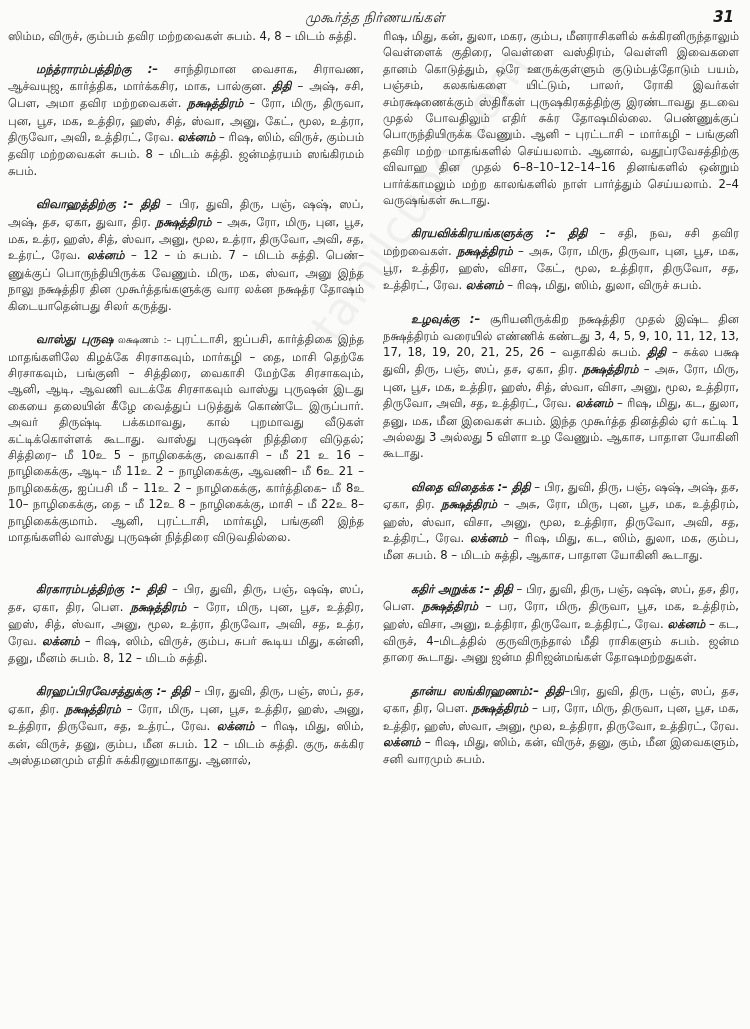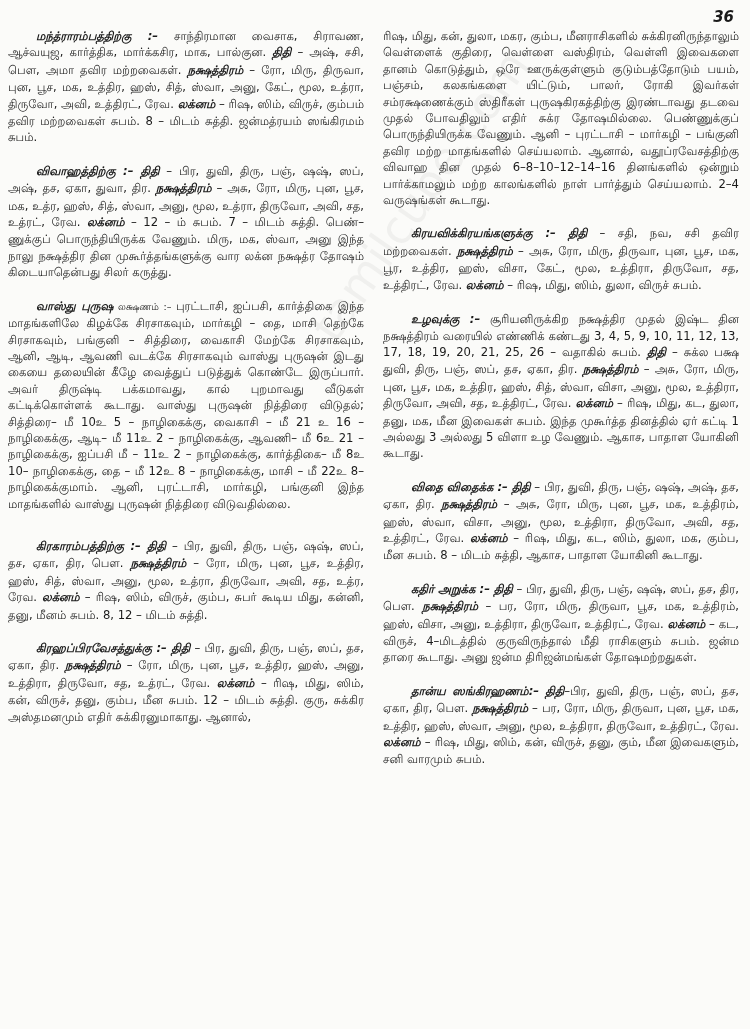--- a/index.html
+++ b/index.html
@@ -37,41 +37,43 @@
     position: absolute; left: 300px; top: 320px;
     font-size: 46px; color: rgba(120,120,120,0.08);
     transform: rotate(-55deg); transform-origin: left top;
     pointer-events: none; white-space: nowrap;
   }
 </style>
 </head>
 <body>
 
 <div class="page-header">
-  <div class="page-number">36</div>
+  <div class="running-title">முகூர்த்த நிர்ணயங்கள்</div>
+  <div class="page-number">31</div>
 </div>
 
 <div class="watermark">tamilcube.com</div>
 
 <div class="column col-left">
 
+  <p class="para cont">ஸிம்ம, விருச், கும்பம் தவிர மற்றவைகள் சுபம். 4, 8 – மிடம் சுத்தி.</p>
 
   <p class="para section">
     <span class="heading-term">மந்த்ராரம்பத்திற்கு :–</span><span> சாந்திரமான வைசாக, சிராவண, ஆச்வயுஜ, கார்த்திக, மார்க்கசிர, மாக, பால்குன. </span><span class="inline-term">திதி</span><span> – அஷ், சசி, பௌ, அமா தவிர மற்றவைகள். </span><span class="inline-term">நக்ஷத்திரம்</span><span> – ரோ, மிரு, திருவா, புன, பூச, மக, உத்திர, ஹஸ், சித், ஸ்வா, அனு, கேட், மூல, உத்ரா, திருவோ, அவி, உத்திரட், ரேவ. </span><span class="inline-term">லக்னம்</span><span> – ரிஷ, ஸிம், விருச், கும்பம் தவிர மற்றவைகள் சுபம். 8 – மிடம் சுத்தி. ஜன்மத்ரயம் ஸங்கிரமம் சுபம்.</span>
   </p>
 
   <p class="para section" style="margin-top:16px;">
     <span class="heading-term">விவாஹத்திற்கு :–</span>&nbsp;<span class="inline-term">திதி</span><span> – பிர, துவி, திரு, பஞ், ஷஷ், ஸப், அஷ், தச, ஏகா, துவா, திர. </span><span class="inline-term">நக்ஷத்திரம்</span><span> – அசு, ரோ, மிரு, புன, பூச, மக, உத்ர, ஹஸ், சித், ஸ்வா, அனு, மூல, உத்ரா, திருவோ, அவி, சத, உத்ரட், ரேவ. </span><span class="inline-term">லக்னம்</span><span> – 12 – ம் சுபம். 7 – மிடம் சுத்தி. பெண்–ணுக்குப் பொருந்தியிருக்க வேணும். மிரு, மக, ஸ்வா, அனு இந்த நாலு நக்ஷத்திர தின முகூர்த்தங்களுக்கு வார லக்ன நக்ஷத்ர தோஷம் கிடையாதென்பது சிலர் கருத்து.</span>
   </p>
 
   <p class="para section" style="">
     <span class="heading-term">வாஸ்து புருஷ</span><span style="font-size:9.5px"> லக்ஷணம் :– </span><span> புரட்டாசி, ஐப்பசி, கார்த்திகை இந்த மாதங்களிலே கிழக்கே சிரசாகவும், மார்கழி – தை, மாசி தெற்கே சிரசாகவும், பங்குனி – சித்திரை, வைகாசி மேற்கே சிரசாகவும், ஆனி, ஆடி, ஆவணி வடக்கே சிரசாகவும் வாஸ்து புருஷன் இடது கையை தலையின் கீழே வைத்துப் படுத்துக் கொண்டே இருப்பார். அவர் திருஷ்டி பக்கமாவது, கால் புறமாவது வீடுகள் கட்டிக்கொள்ளக் கூடாது. வாஸ்து புருஷன் நித்திரை விடுதல்; சித்திரை– மீ 10உ 5 – நாழிகைக்கு, வைகாசி – மீ 21 உ 16 – நாழிகைக்கு, ஆடி– மீ 11உ 2 – நாழிகைக்கு, ஆவணி– மீ 6உ 21 – நாழிகைக்கு, ஐப்பசி மீ – 11உ 2 – நாழிகைக்கு, கார்த்திகை– மீ 8உ 10– நாழிகைக்கு, தை – மீ 12உ 8 – நாழிகைக்கு, மாசி – மீ 22உ 8–நாழிகைக்குமாம். ஆனி, புரட்டாசி, மார்கழி, பங்குனி இந்த மாதங்களில் வாஸ்து புருஷன் நித்திரை விடுவதில்லை.</span>
   </p>
 
-  <p class="para section" style="margin-top:26px;">
+  <p class="para section" style="margin-top:36px;">
     <span class="heading-term">கிரகாரம்பத்திற்கு :–</span>&nbsp;<span class="inline-term">திதி</span><span> – பிர, துவி, திரு, பஞ், ஷஷ், ஸப், தச, ஏகா, திர, பௌ. </span><span class="inline-term">நக்ஷத்திரம்</span><span> – ரோ, மிரு, புன, பூச, உத்திர, ஹஸ், சித், ஸ்வா, அனு, மூல, உத்ரா, திருவோ, அவி, சத, உத்ர, ரேவ. </span><span class="inline-term">லக்னம்</span><span> – ரிஷ, ஸிம், விருச், கும்ப, சுபர் கூடிய மிது, கன்னி, தனு, மீனம் சுபம். 8, 12 – மிடம் சுத்தி.</span>
   </p>
 
   <p class="para section">
     <span class="heading-term">கிரஹப்பிரவேசத்துக்கு :–</span>&nbsp;<span class="inline-term">திதி</span><span> – பிர, துவி, திரு, பஞ், ஸப், தச, ஏகா, திர. </span><span class="inline-term">நக்ஷத்திரம்</span><span> – ரோ, மிரு, புன, பூச, உத்திர, ஹஸ், அனு, உத்திரா, திருவோ, சத, உத்ரட், ரேவ. </span><span class="inline-term">லக்னம்</span><span> – ரிஷ, மிது, ஸிம், கன், விருச், தனு, கும்ப, மீன சுபம். 12 – மிடம் சுத்தி. குரு, சுக்கிர அஸ்தமனமும் எதிர் சுக்கிரனுமாகாது. ஆனால்,</span>
   </p>
 </div>
 
 <div class="column col-right">
 

